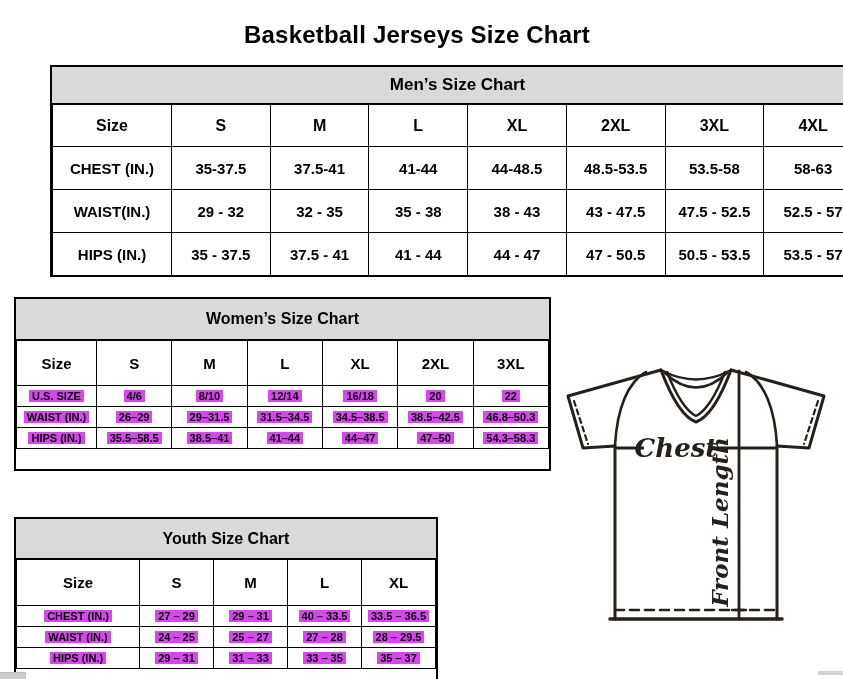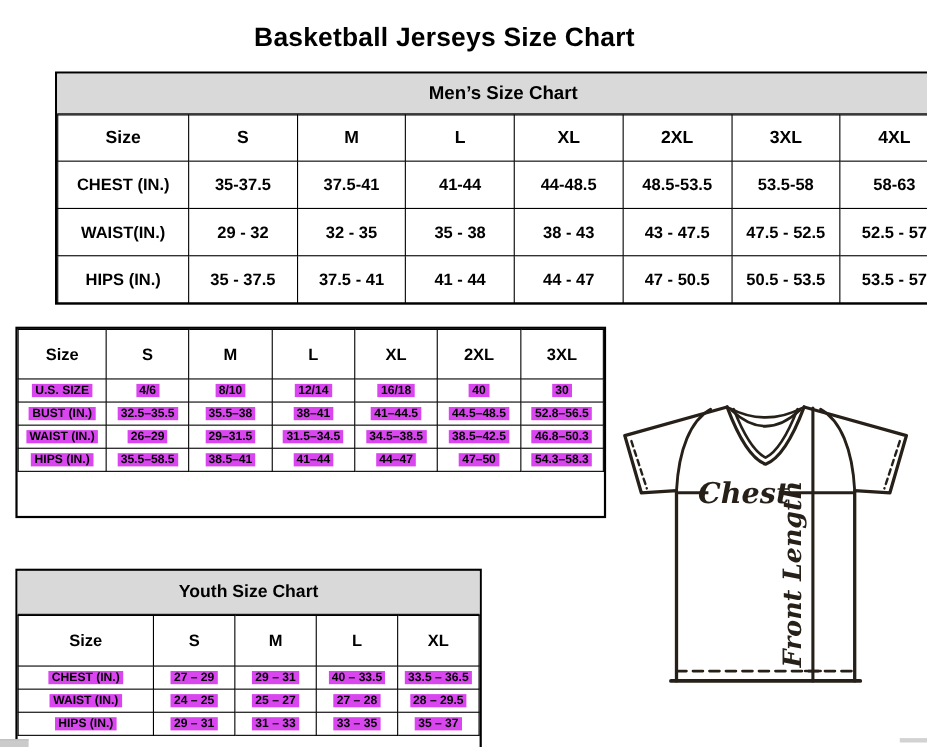--- a/index.html
+++ b/index.html
@@ -2,21 +2,21 @@
 <html><head>
 <meta charset="utf-8">
 <style>
   html,body{margin:0;padding:0;}
   body{
     width:843px;height:679px;position:relative;background:#ffffff;
     font-family:"Liberation Sans","DejaVu Sans",sans-serif;color:#000;
     overflow:hidden;
   }
   .page-title{
-    position:absolute;left:4px;top:5px;width:800px;text-align:center;
+    position:absolute;left:17px;top:5px;width:800px;text-align:center;
     font-size:24px;font-weight:bold;letter-spacing:0.2px;
   }
   .tbl{
     position:absolute;border:2px solid #000;box-sizing:border-box;background:#fff;
   }
   .tbl .band{
     background:#d9d9d9;border-bottom:1px solid #000;
     display:flex;align-items:center;justify-content:center;
     font-weight:bold;font-size:17px;
   }
@@ -112,20 +112,21 @@
           <td><span>44 - 47</span></td>
           <td><span>47 - 50.5</span></td>
           <td><span>50.5 - 53.5</span></td>
           <td><span>53.5 - 57</span></td>
         </tr>
       </tbody>
     </table>
 </section>
 
 <section class="tbl women compact">
+  <div class="band">Women’s Size Chart</div>
   <table>
       <colgroup>
         <col style="width: 80px;">
         <col>
         <col>
         <col>
         <col>
         <col>
         <col>
       </colgroup>
@@ -140,31 +141,22 @@
           <th>3XL</th>
         </tr>
       </thead>
       <tbody>
         <tr>
           <td><span>U.S. SIZE</span></td>
           <td><span>4/6</span></td>
           <td><span>8/10</span></td>
           <td><span>12/14</span></td>
           <td><span>16/18</span></td>
-          <td><span>40</span></td>
-          <td><span>30</span></td>
-        </tr>
-        <tr>
-          <td><span>BUST (IN.)</span></td>
-          <td><span>32.5–35.5</span></td>
-          <td><span>35.5–38</span></td>
-          <td><span>38–41</span></td>
-          <td><span>41–44.5</span></td>
-          <td><span>44.5–48.5</span></td>
-          <td><span>52.8–56.5</span></td>
+          <td><span>20</span></td>
+          <td><span>22</span></td>
         </tr>
         <tr>
           <td><span>WAIST (IN.)</span></td>
           <td><span>26–29</span></td>
           <td><span>29–31.5</span></td>
           <td><span>31.5–34.5</span></td>
           <td><span>34.5–38.5</span></td>
           <td><span>38.5–42.5</span></td>
           <td><span>46.8–50.3</span></td>
         </tr>

